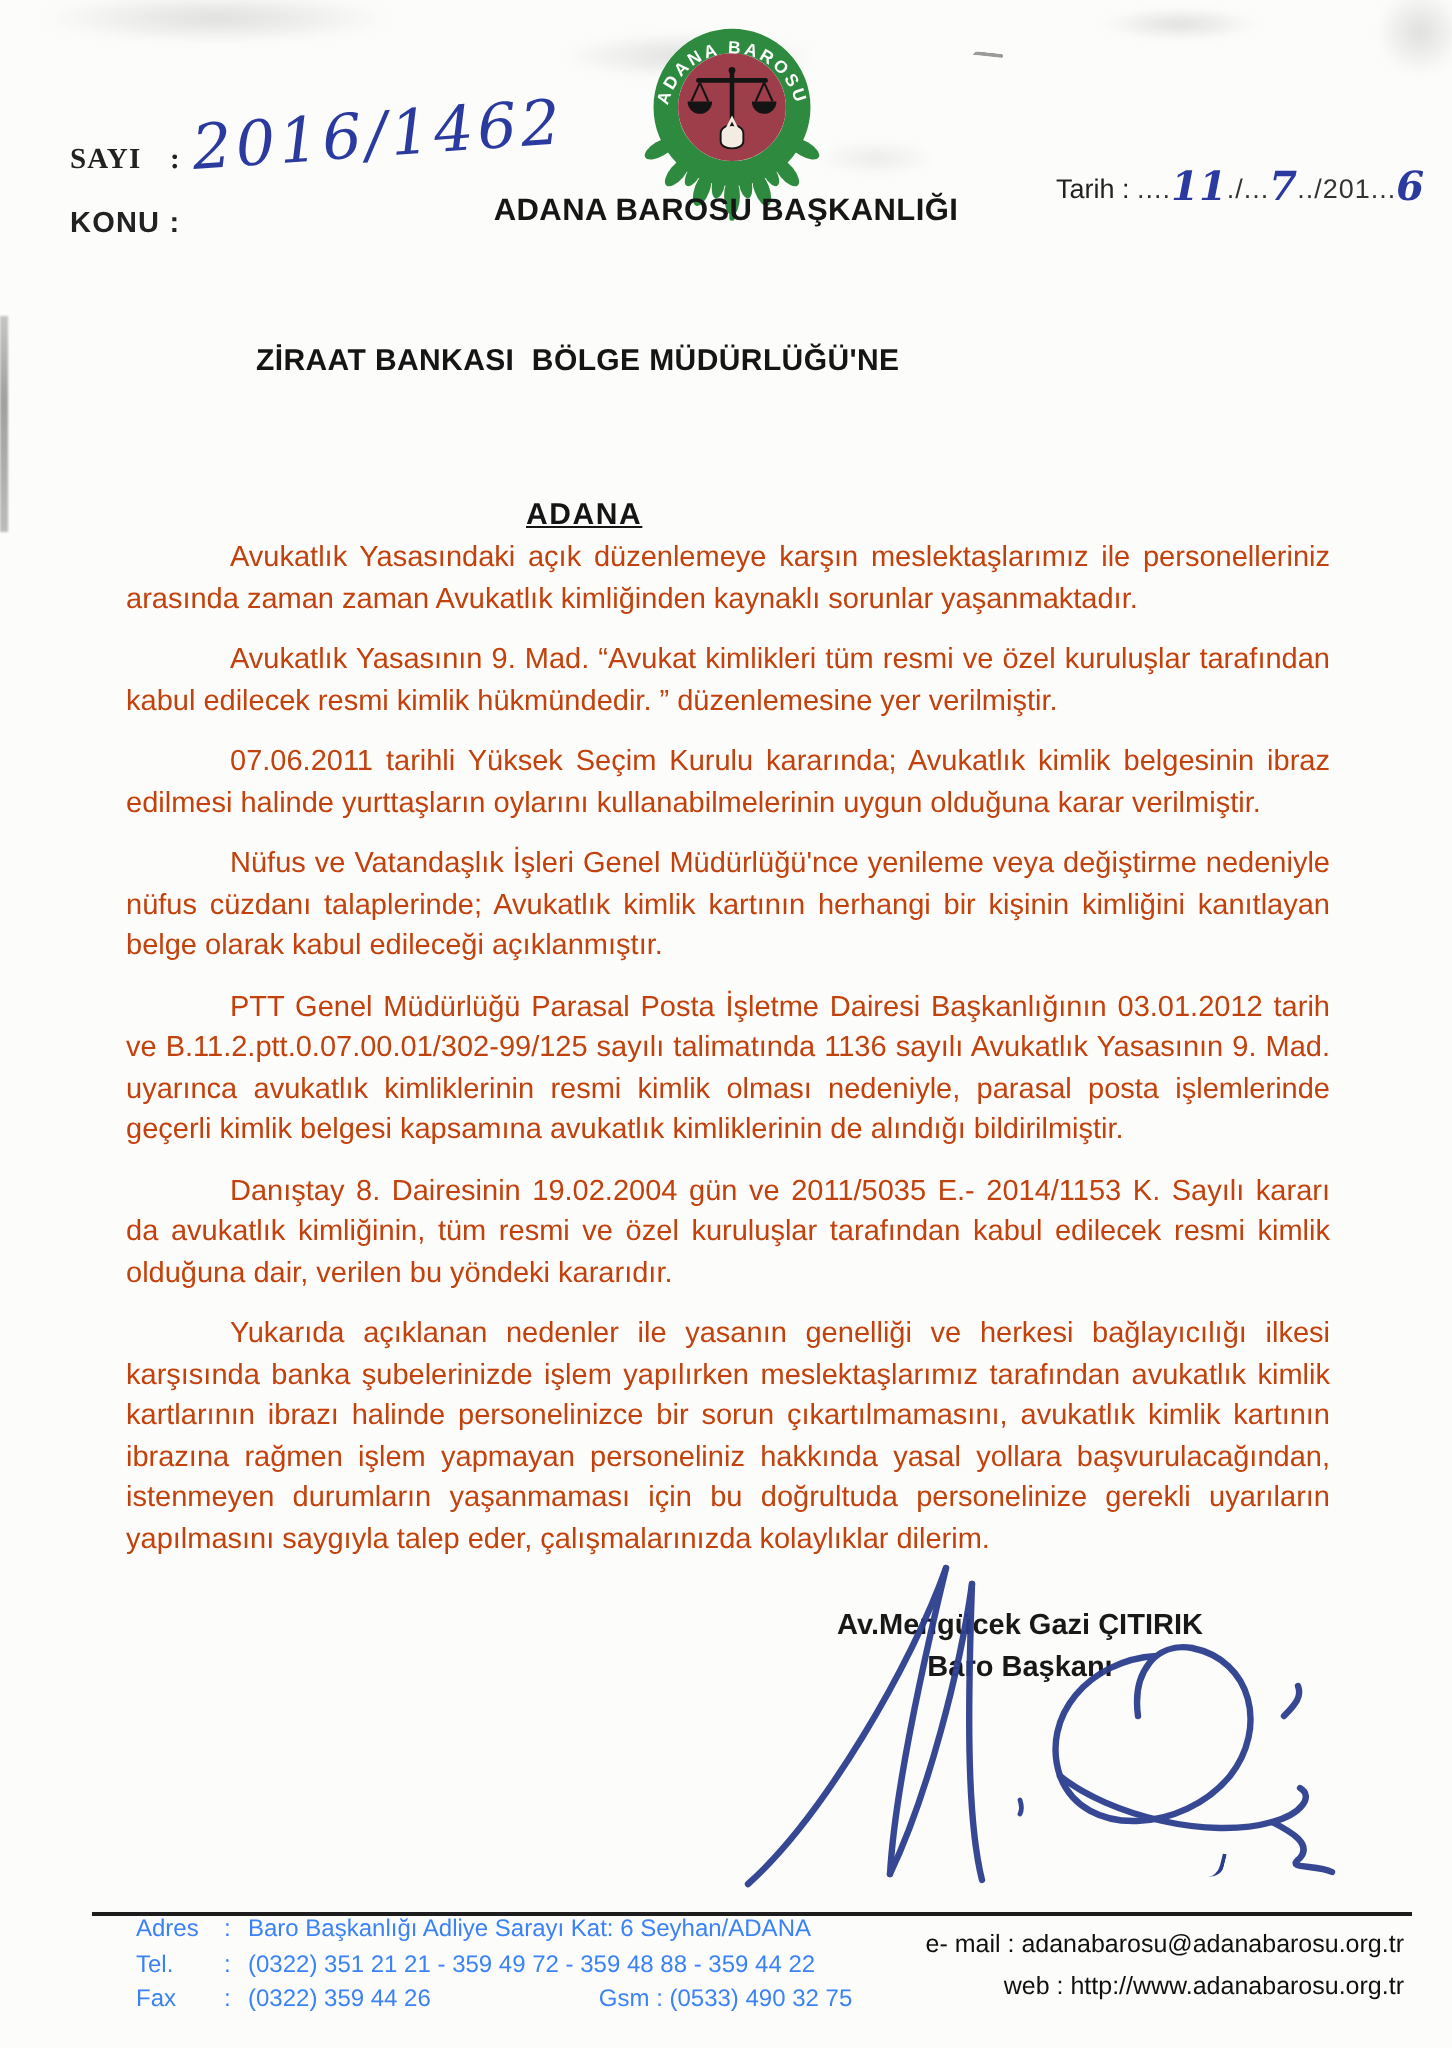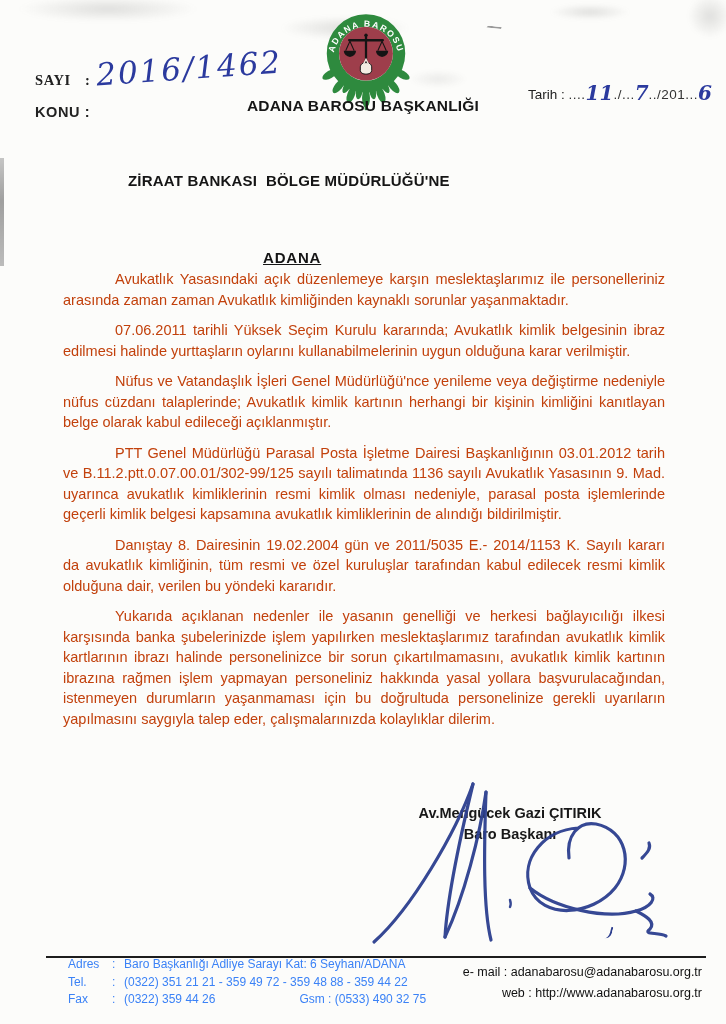--- a/index.html
+++ b/index.html
@@ -124,20 +124,21 @@
 
   <div class="tarih-row">
     <span>Tarih : </span><span class="dots">....</span><span class="ink">11</span><span class="dots">./...</span><span class="ink">7</span><span class="dots">../201...</span><span class="ink">6</span>
   </div>
 
   <div class="recipient-1">ZİRAAT BANKASI  BÖLGE MÜDÜRLÜĞÜ'NE</div>
   <div class="recipient-2">ADANA</div>
 
   <div class="body-block">
     <p>Avukatlık Yasasındaki açık düzenlemeye karşın meslektaşlarımız ile personelleriniz arasında zaman zaman Avukatlık kimliğinden kaynaklı sorunlar yaşanmaktadır.</p>
+    <p>Avukatlık Yasasının 9. Mad. “Avukat kimlikleri tüm resmi ve özel kuruluşlar tarafından kabul edilecek resmi kimlik hükmündedir. ” düzenlemesine yer verilmiştir.</p>
     <p>07.06.2011 tarihli Yüksek Seçim Kurulu kararında; Avukatlık kimlik belgesinin ibraz edilmesi halinde yurttaşların oylarını kullanabilmelerinin uygun olduğuna karar verilmiştir.</p>
     <p>Nüfus ve Vatandaşlık İşleri Genel Müdürlüğü'nce yenileme veya değiştirme nedeniyle nüfus cüzdanı talaplerinde; Avukatlık kimlik kartının herhangi bir kişinin kimliğini kanıtlayan belge olarak kabul edileceği açıklanmıştır.</p>
     <p>PTT Genel Müdürlüğü Parasal Posta İşletme Dairesi Başkanlığının 03.01.2012 tarih ve B.11.2.ptt.0.07.00.01/302-99/125 sayılı talimatında 1136 sayılı Avukatlık Yasasının 9. Mad. uyarınca avukatlık kimliklerinin resmi kimlik olması nedeniyle, parasal posta işlemlerinde geçerli kimlik belgesi kapsamına avukatlık kimliklerinin de alındığı bildirilmiştir.</p>
     <p>Danıştay 8. Dairesinin 19.02.2004 gün ve 2011/5035 E.- 2014/1153 K. Sayılı kararı da avukatlık kimliğinin, tüm resmi ve özel kuruluşlar tarafından kabul edilecek resmi kimlik olduğuna dair, verilen bu yöndeki kararıdır.</p>
     <p>Yukarıda açıklanan nedenler ile yasanın genelliği ve herkesi bağlayıcılığı ilkesi karşısında banka şubelerinizde işlem yapılırken meslektaşlarımız tarafından avukatlık kimlik kartlarının ibrazı halinde personelinizce bir sorun çıkartılmamasını, avukatlık kimlik kartının ibrazına rağmen işlem yapmayan personeliniz hakkında yasal yollara başvurulacağından, istenmeyen durumların yaşanmaması için bu doğrultuda personelinize gerekli uyarıların yapılmasını saygıyla talep eder, çalışmalarınızda kolaylıklar dilerim.</p>
   </div>
 
   <div class="sig-block">
     <div>Av.Mengücek Gazi ÇITIRIK</div>
     <div>Baro Başkanı</div>

